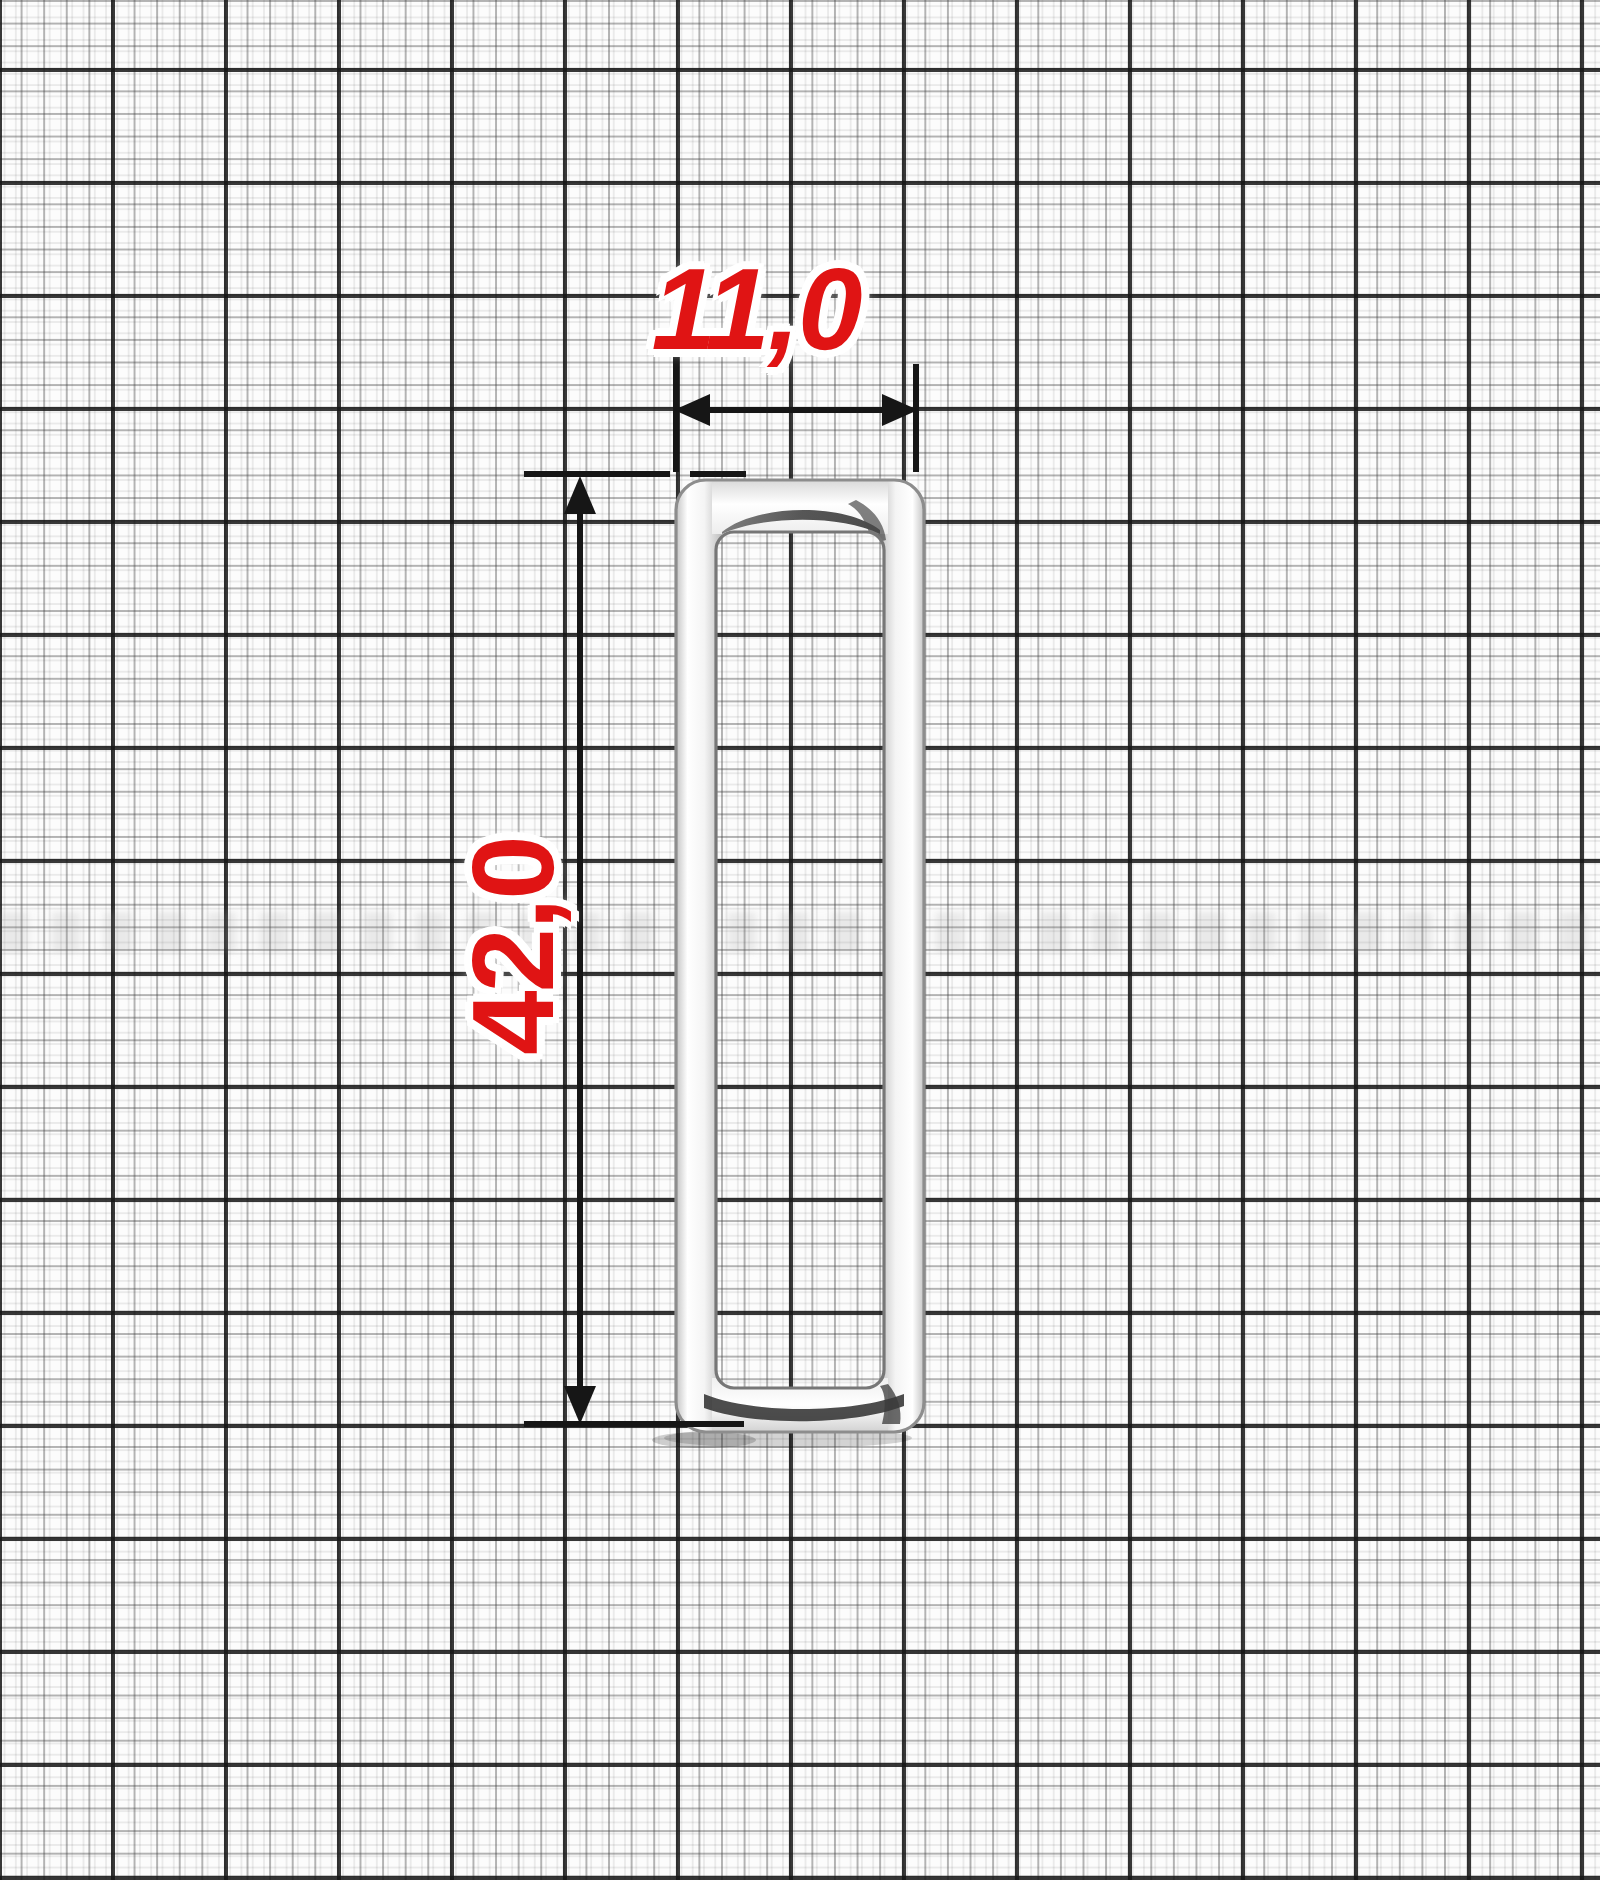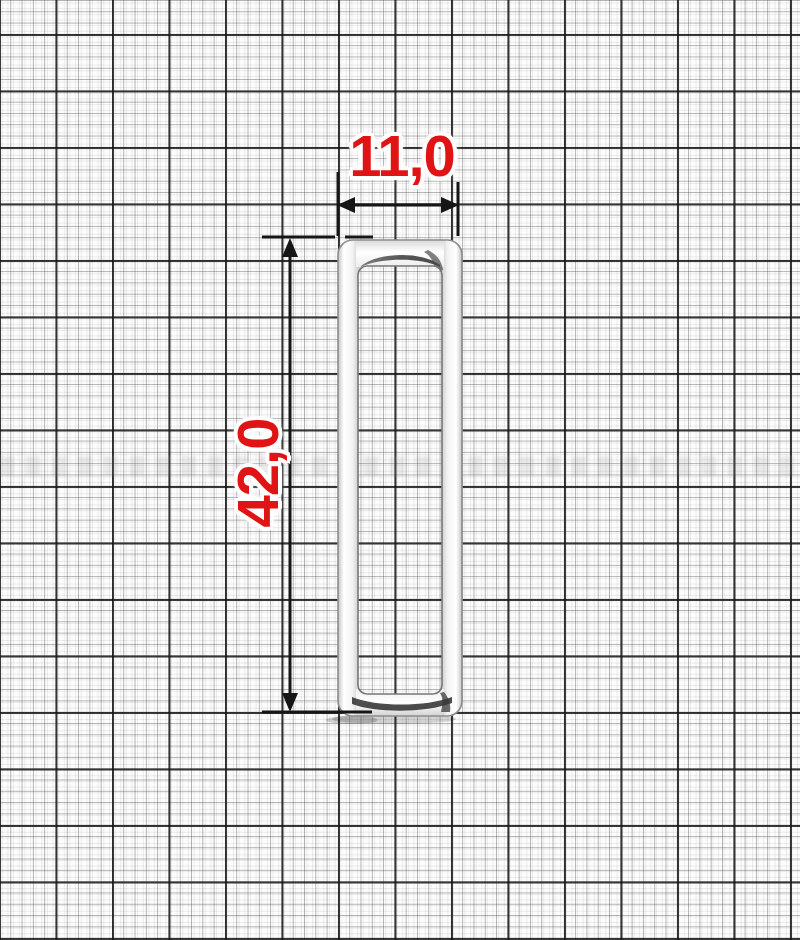--- a/index.html
+++ b/index.html
@@ -65,23 +65,24 @@
     font-size: 58px;
     font-weight: 700;
     letter-spacing: -1px;
     white-space: nowrap;
     text-shadow:
       -3px -3px 0 #fff, 3px -3px 0 #fff, -3px 3px 0 #fff, 3px 3px 0 #fff,
       -4px 0 0 #fff, 4px 0 0 #fff, 0 -4px 0 #fff, 0 4px 0 #fff,
       0 0 5px #fff, 0 0 8px #fff;
   }
   .dim-label.horizontal {
-    left: 402px;
+    left: 378px;
     top: 155px;
     transform: translate(-50%, -50%);
+    font-style: italic;
   }
   .dim-label.vertical {
     left: 257px;
     top: 473px;
     transform: translate(-50%, -50%) rotate(-90deg);
   }
 </style>
 </head>
 <body>
 

